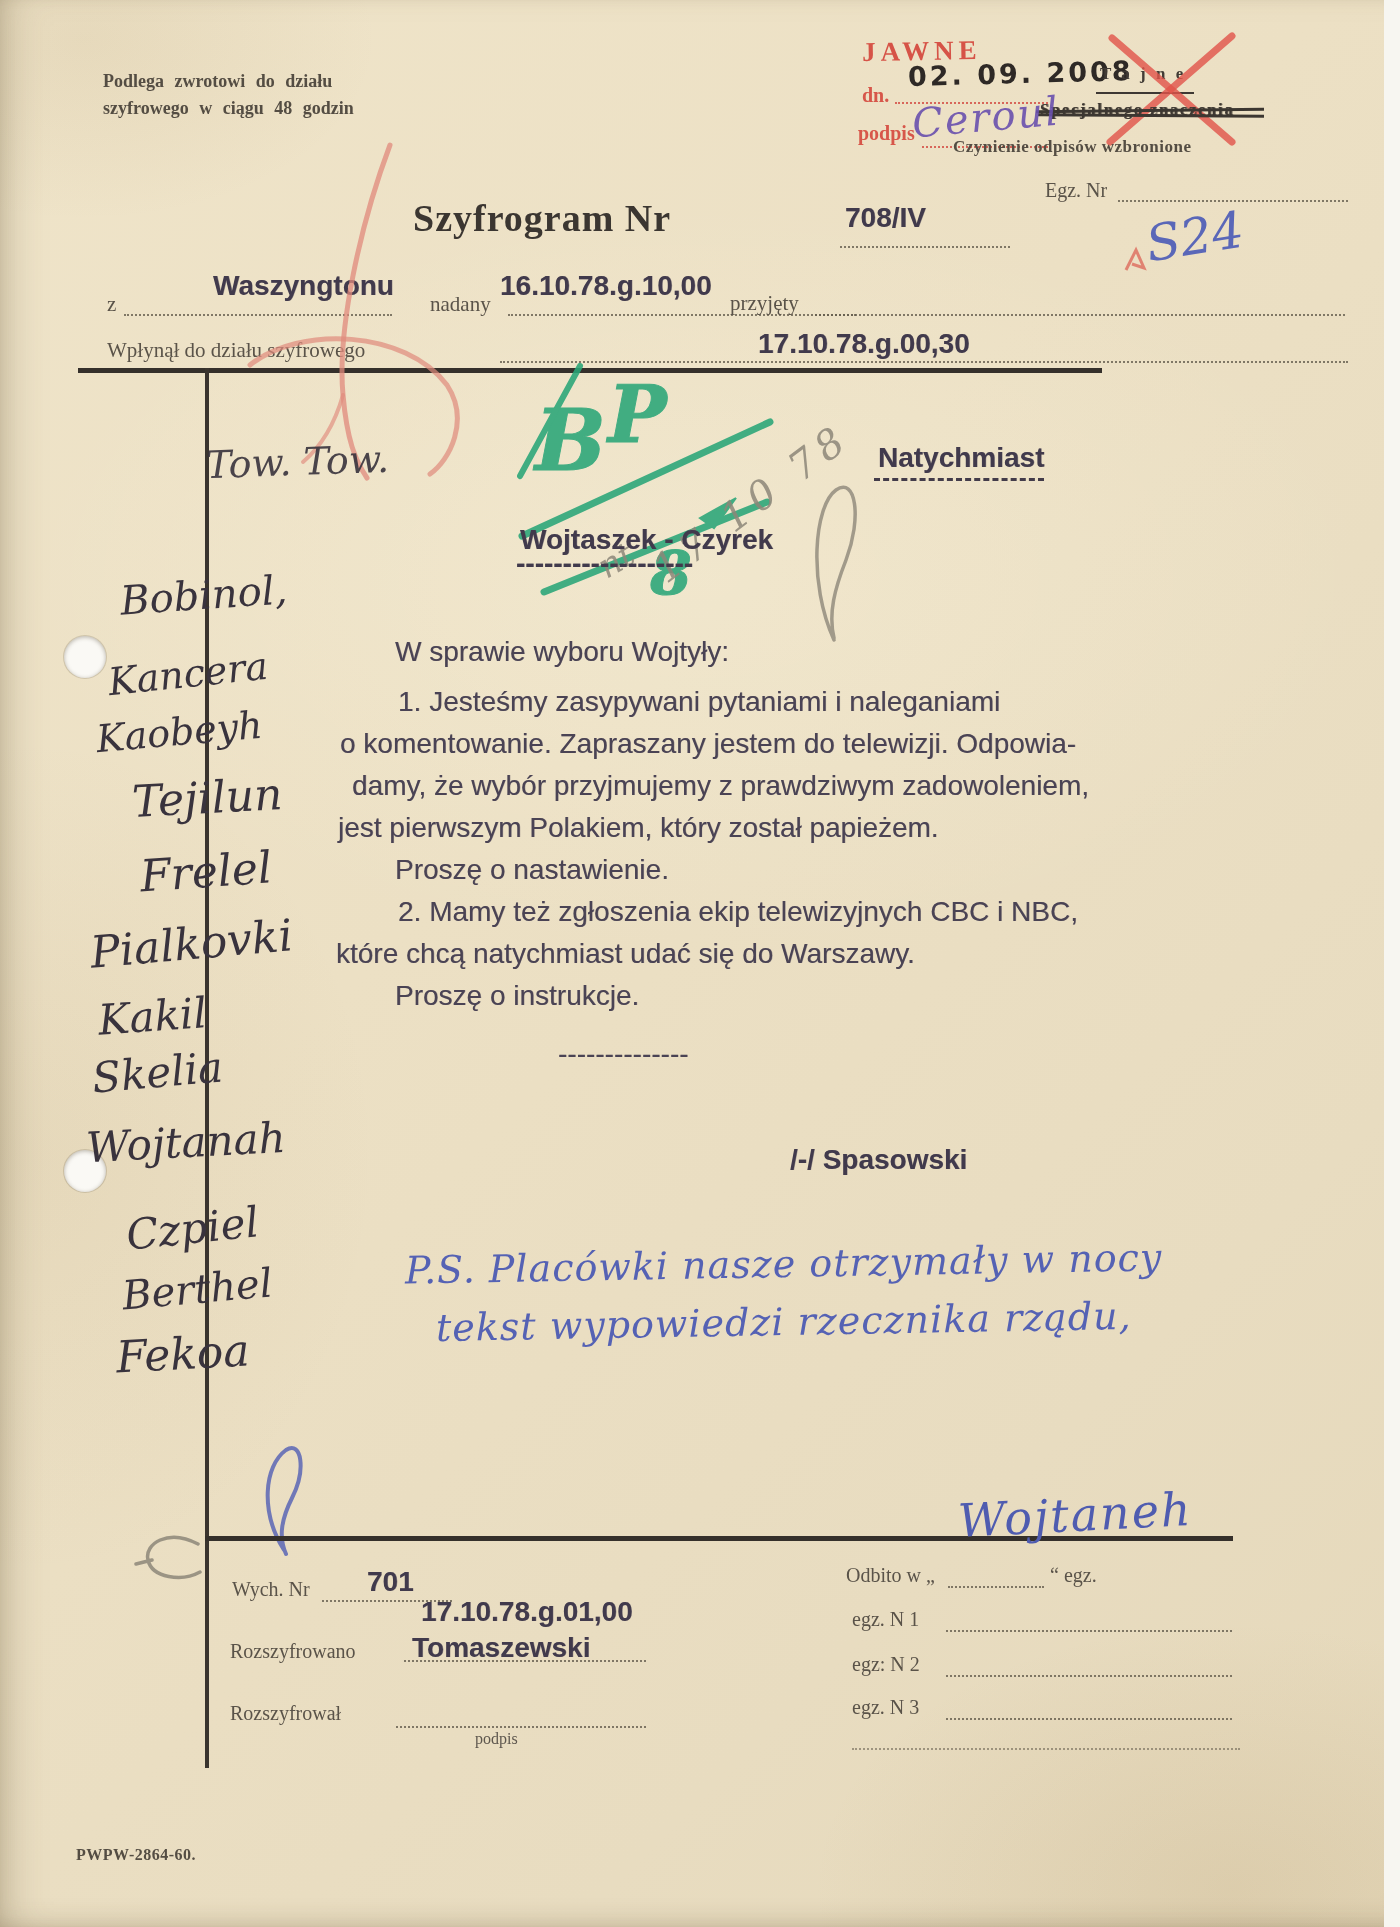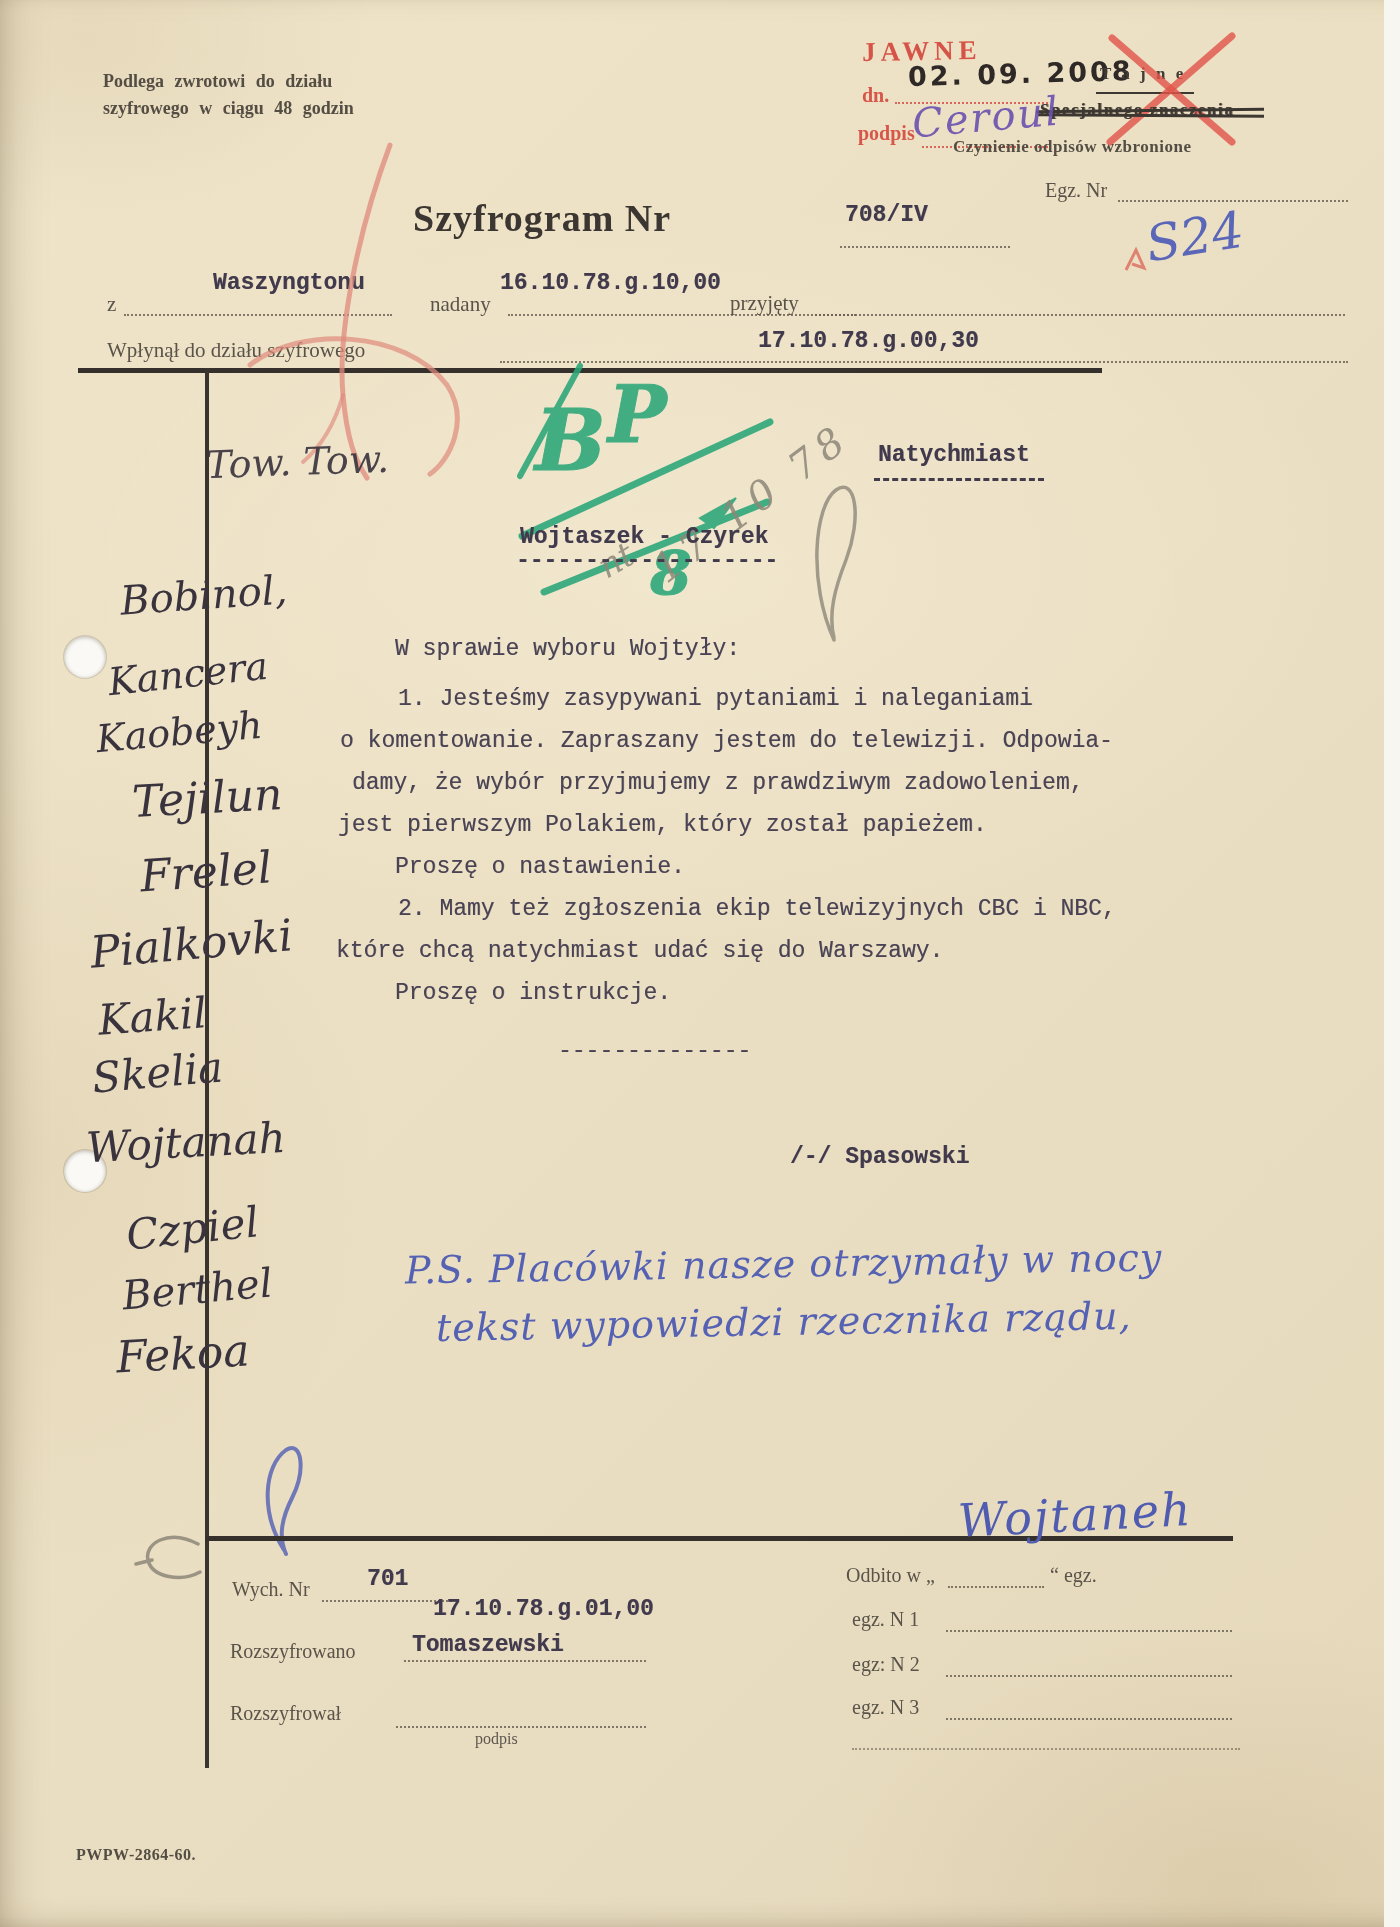--- a/index.html
+++ b/index.html
@@ -8,21 +8,21 @@
     background:
       radial-gradient(ellipse 420px 260px at 6% 2%, rgba(155,125,75,.10), transparent 70%),
       radial-gradient(ellipse 600px 380px at 88% 98%, rgba(160,130,80,.14), transparent 70%),
       radial-gradient(ellipse 500px 600px at 2% 60%, rgba(150,120,70,.08), transparent 70%),
       radial-gradient(ellipse 900px 500px at 50% 30%, rgba(255,250,230,.25), transparent 75%),
       linear-gradient(135deg,#efe4c9 0%, #ece0c4 40%, #e8dcc0 75%, #e5d8ba 100%);
     box-shadow: inset 28px 0 45px -28px rgba(95,78,48,.38), inset -6px 0 18px -8px rgba(95,78,48,.20), inset 0 -14px 30px -16px rgba(95,78,48,.25);
     font-family:"Liberation Serif","DejaVu Serif",serif;
   }
   .abs{position:absolute;}
-  .typed{font-family:Liberation Mono, monospace;font-size:23px;color:#4a4354;white-space:pre;
+  .typed{font-family:Liberation Sans, sans-serif;font-size:28px;color:#4a4354;white-space:pre;
          text-shadow:.4px .3px 0 rgba(74,67,84,.45);}
   .typed.b{font-weight:bold;color:#413a4c;}
   .serif{font-family:"Liberation Serif","DejaVu Serif",serif;font-size:21px;color:#5a5349;white-space:pre;}
   .serifsm{font-family:"Liberation Serif",serif;font-size:16px;color:#5e574e;}
   .boldserif{font-family:"Liberation Serif",serif;font-weight:bold;color:#544d43;}
   .red{font-family:"Liberation Serif",serif;font-weight:bold;color:#d5483d;}
   .hw{font-family:"DejaVu Serif",serif;font-style:italic;white-space:pre;}
   .ink{color:#39333d;}
   .blue{color:#5562b4;}
   .purple{color:#6a50ae;}
@@ -169,21 +169,21 @@
   <svg class="abs" style="left:134px;top:1528px;" width="80" height="64" viewBox="0 0 80 64">
     <path d="M 64,16 C 34,0 10,16 14,32 C 18,50 48,54 66,44 M 2,36 L 18,32" fill="none" stroke="#8d8779" stroke-width="3.5" stroke-linecap="round" opacity=".85"></path>
   </svg>
 
   <div class="abs" style="left:205px;top:1536px;width:1028px;height:5px;background:#35302b;"></div>
   <div class="abs hw" style="left:958px;top:1488px;font-size:46px;color:#4f5cb0;transform:rotate(-3deg);letter-spacing:2px;">Wojtaneh</div>
 
   <div class="abs serif" style="left:232px;top:1578px;font-size:20px;">Wych. Nr</div>
   <div class="abs dots" style="left:322px;top:1600px;width:130px;"></div>
   <div class="abs typed b" style="left:367px;top:1566px;">701</div>
-  <div class="abs typed b" style="left:433px;top:1596px;">17.10.78.g.01,00</div>
+  <div class="abs typed b" style="left:421px;top:1596px;">17.10.78.g.01,00</div>
 
   <div class="abs serif" style="left:230px;top:1640px;font-size:20px;">Rozszyfrowano</div>
   <div class="abs dots" style="left:404px;top:1660px;width:242px;"></div>
   <div class="abs typed b" style="left:412px;top:1632px;">Tomaszewski</div>
 
   <div class="abs serif" style="left:230px;top:1702px;font-size:20px;">Rozszyfrował</div>
   <div class="abs dots" style="left:396px;top:1726px;width:250px;"></div>
   <div class="abs serifsm" style="left:475px;top:1730px;">podpis</div>
 
   <div class="abs serif" style="left:846px;top:1564px;font-size:20px;">Odbito w „</div>

